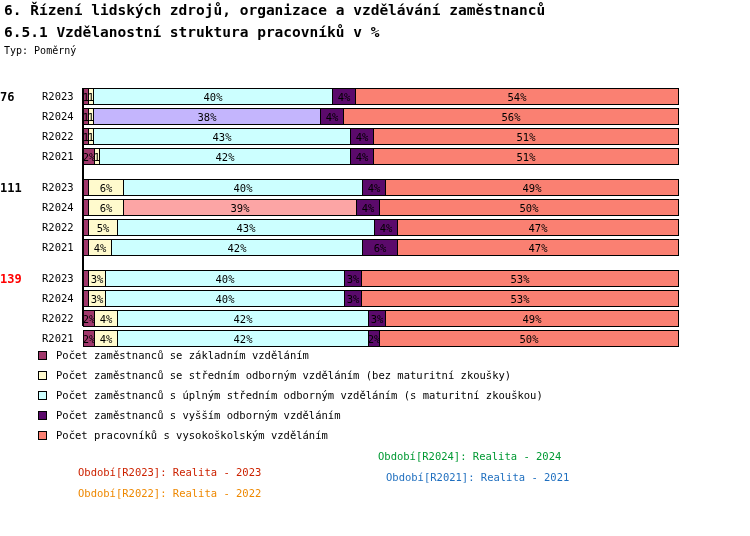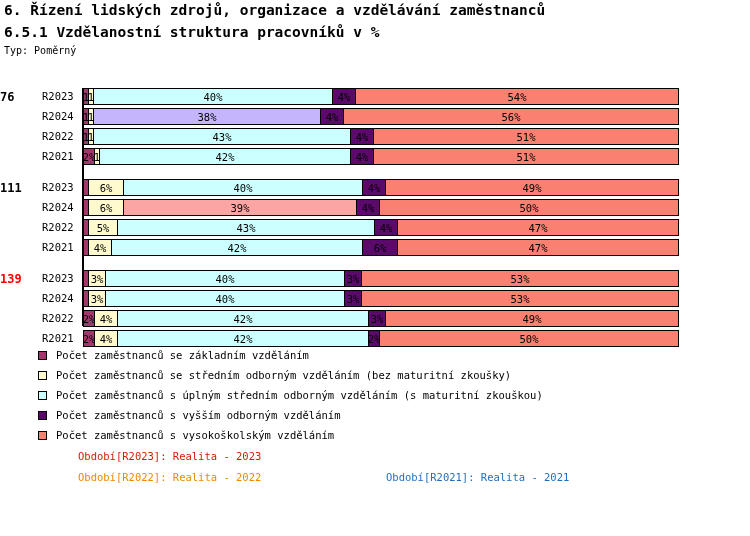--- a/index.html
+++ b/index.html
@@ -80,21 +80,21 @@
   .leg-text{font-size:10.5px;white-space:nowrap;}
 
   
   .periods{
     position:absolute;left:78px;top:450px;width:560px;
     font-size:10.5px;
   }
   .per-row{
     position:relative;height:21px;
   }
-  .per-a{position:absolute;left:0;top:0;white-space:nowrap;}
+  .per-a{position:absolute;left:0;top:16px;white-space:nowrap;}
   .per-b{position:absolute;left:300px;top:0;white-space:nowrap;}
 </style>
 </head>
 <body>
 
 <div class="title1">6. Řízení lidských zdrojů, organizace a vzdělávání zaměstnanců</div>
 <div class="title2">6.5.1 Vzdělanostní struktura pracovníků v %</div>
 <div class="subtype">Typ: Poměrný</div>
 
 <div class="chart" id="chart">
@@ -236,25 +236,26 @@
     <div class="leg-row">
       <span class="swatch" style="background: rgb(204, 255, 255);"></span>
       <span class="leg-text">Počet zaměstnanců s úplným středním odborným vzděláním (s maturitní zkouškou)</span>
     </div>
     <div class="leg-row">
       <span class="swatch" style="background: rgb(91, 10, 107);"></span>
       <span class="leg-text">Počet zaměstnanců s vyšším odborným vzděláním</span>
     </div>
     <div class="leg-row">
       <span class="swatch" style="background: rgb(250, 128, 114);"></span>
-      <span class="leg-text">Počet zaměstnanců s vysokoškolským vzděláním</span>
+      <span class="leg-text">Počet pracovníků s vysokoškolským vzděláním</span>
     </div>
   </div>
 
 <div class="periods" id="periods">
     <div class="per-row">
       <span class="per-a" style="color: rgb(204, 34, 0);">Období[R2023]: Realita - 2023</span>
+      <span class="per-b" style="color: rgb(0, 153, 51);">Období[R2024]: Realita - 2024</span>
     </div>
     <div class="per-row">
       <span class="per-a" style="color: rgb(238, 136, 0);">Období[R2022]: Realita - 2022</span>
       <span class="per-b" style="color: rgb(31, 111, 191); margin-left: 8px;">Období[R2021]: Realita - 2021</span>
     </div>
   </div>
 
 </body></html>

